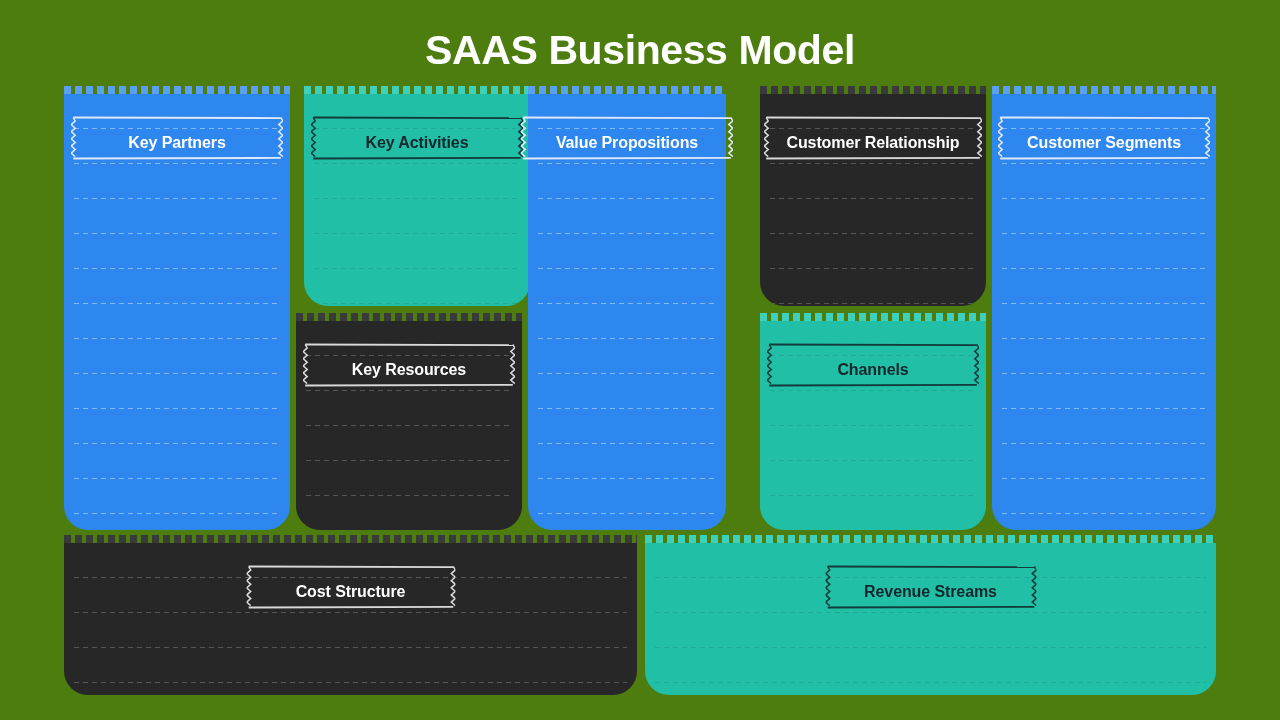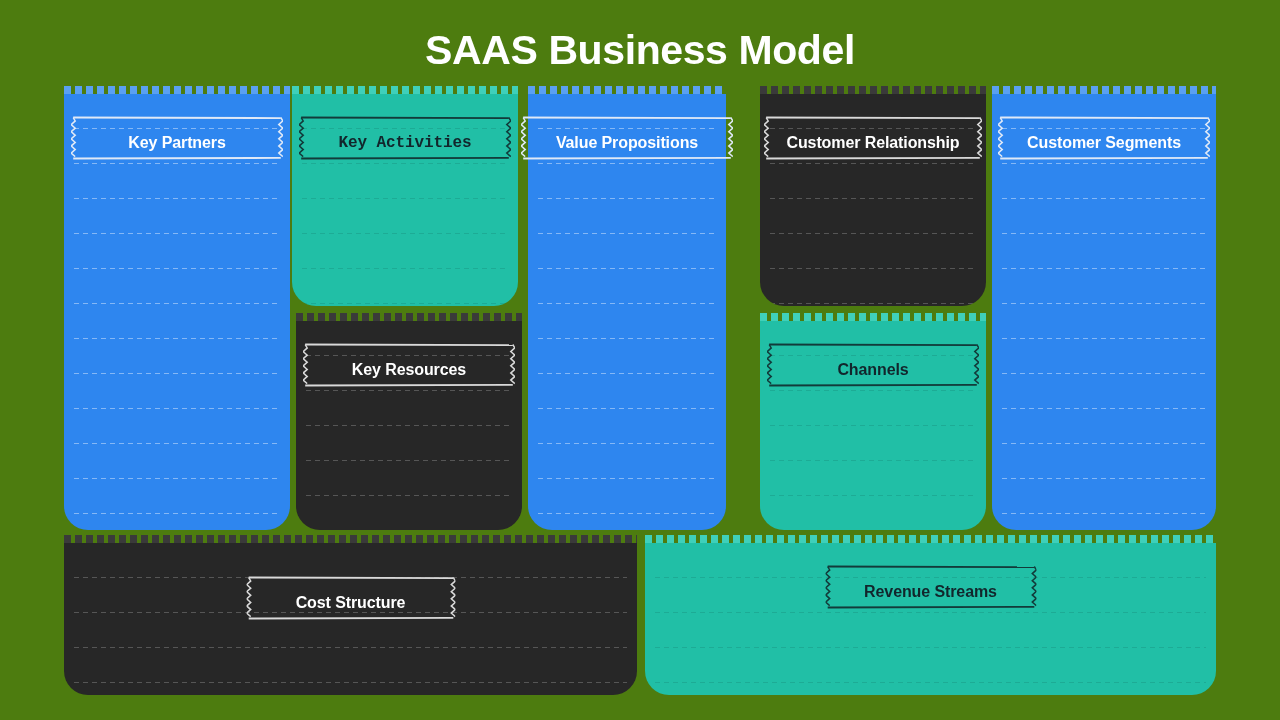--- a/index.html
+++ b/index.html
@@ -125,21 +125,21 @@
             <svg viewBox="0 0 212 37" preserveAspectRatio="none">
               <path d="M 2.2 1.2 L 209.8 1.7999999999999998" fill="none" stroke="var(--stroke)" stroke-width="1.6"></path>
               <path d="M 2.2 35.8 L 209.8 35.199999999999996" fill="none" stroke="var(--stroke)" stroke-width="1.6"></path>
               <path d="M 2.2 1.2 L 4.2 4.2 L 0.2 7.2 L 4.2 10.2 L 0.2 13.2 L 4.2 16.2 L 0.2 19.2 L 4.2 22.2 L 0.2 25.2 L 4.2 28.2 L 0.2 31.2 L 4.2 34.2" fill="none" stroke="var(--stroke)" stroke-width="1.4"></path>
               <path d="M 209.8 1.2 L 211.8 4.2 L 207.8 7.2 L 211.8 10.2 L 207.8 13.2 L 211.8 16.2 L 207.8 19.2 L 211.8 22.2 L 207.8 25.2 L 211.8 28.2 L 207.8 31.2 L 211.8 34.2" fill="none" stroke="var(--stroke)" stroke-width="1.4"></path>
             </svg>
           </div>
           <span class="txt">Key Partners</span>
         </div>
       </div>
-      <div class="card theme-teal" style="left: 292px; top: 94px; width: 226px; height: 212px; font-family: Liberation Mono, monospace;">
+      <div class="card theme-teal" style="left: 304px; top: 94px; width: 226px; height: 212px;">
         <div class="body">
           <div class="rules"></div>
         </div>
         <div class="teeth"></div>
         <div class="label-box" style="top: 22px; width: 212px;">
           <div class="sketch">
             <svg viewBox="0 0 212 37" preserveAspectRatio="none">
               <path d="M 2.2 1.2 L 209.8 1.7999999999999998" fill="none" stroke="var(--stroke)" stroke-width="1.6"></path>
               <path d="M 2.2 35.8 L 209.8 35.199999999999996" fill="none" stroke="var(--stroke)" stroke-width="1.6"></path>
               <path d="M 2.2 1.2 L 4.2 4.2 L 0.2 7.2 L 4.2 10.2 L 0.2 13.2 L 4.2 16.2 L 0.2 19.2 L 4.2 22.2 L 0.2 25.2 L 4.2 28.2 L 0.2 31.2 L 4.2 34.2" fill="none" stroke="var(--stroke)" stroke-width="1.4"></path>
@@ -232,21 +232,21 @@
             </svg>
           </div>
           <span class="txt">Customer Segments</span>
         </div>
       </div>
       <div class="card theme-dark" style="left: 64px; top: 543px; width: 573px; height: 152px;">
         <div class="body">
           <div class="rules"></div>
         </div>
         <div class="teeth"></div>
-        <div class="label-box" style="top: 33px; width: 209px;">
+        <div class="label-box" style="top: 22px; width: 209px;">
           <div class="sketch">
             <svg viewBox="0 0 209 37" preserveAspectRatio="none">
               <path d="M 2.2 1.2 L 206.8 1.7999999999999998" fill="none" stroke="var(--stroke)" stroke-width="1.6"></path>
               <path d="M 2.2 35.8 L 206.8 35.199999999999996" fill="none" stroke="var(--stroke)" stroke-width="1.6"></path>
               <path d="M 2.2 1.2 L 4.2 4.2 L 0.2 7.2 L 4.2 10.2 L 0.2 13.2 L 4.2 16.2 L 0.2 19.2 L 4.2 22.2 L 0.2 25.2 L 4.2 28.2 L 0.2 31.2 L 4.2 34.2" fill="none" stroke="var(--stroke)" stroke-width="1.4"></path>
               <path d="M 206.8 1.2 L 208.8 4.2 L 204.8 7.2 L 208.8 10.2 L 204.8 13.2 L 208.8 16.2 L 204.8 19.2 L 208.8 22.2 L 204.8 25.2 L 208.8 28.2 L 204.8 31.2 L 208.8 34.2" fill="none" stroke="var(--stroke)" stroke-width="1.4"></path>
             </svg>
           </div>
           <span class="txt">Cost Structure</span>
         </div>

